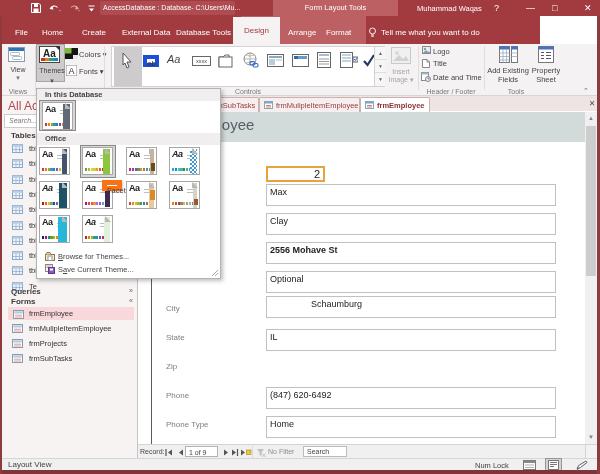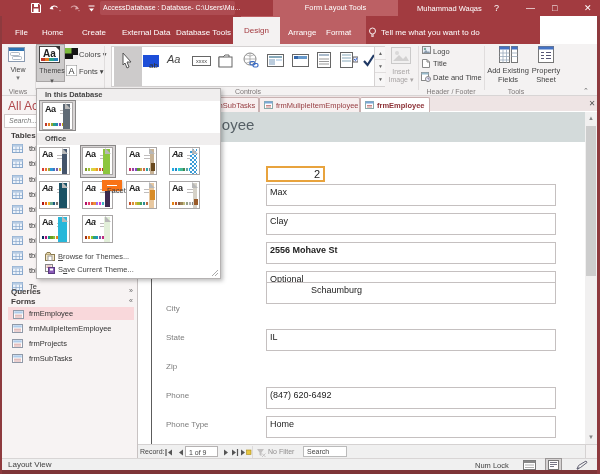--- a/index.html
+++ b/index.html
@@ -154,21 +154,21 @@
         <text x="5.5" y="9" font-size="9" text-anchor="middle" fill="#333" font-family="Liberation Sans">A</text>
       </svg>
     <div class="ab btext" style="left:79px;top:23px;font-size:7.5px;">Fonts ▾</div>
     <div class="ab gsep" style="left:104px;"></div>
 
     <div class="ab" id="gallery">
       <div class="ab gcell gsel" style="left:2px;"></div>
       <svg class="ab" style="left:9px;top:6px;" width="12" height="16" viewBox="0 0 12 16">
           <path d="M2 0 L10 9 L6 9 L8 14 L6 15 L4 10 L2 12 Z" fill="#fff" stroke="#555" stroke-width="1"></path>
         </svg>
-      <div class="ab" style="left:31px;top:8px;width:16px;height:12px;border:6px solid #1d4ed8;font-size:8px;color:#333;text-align:center;line-height:10px;">ab</div>
+      <div class="ab" style="left:31px;top:8px;width:16px;height:12px;border:4px solid #1d4ed8;font-size:8px;color:#333;text-align:center;line-height:10px;">ab</div>
       <div class="ab" style="left:55px;top:6px;font-size:11px;font-style:italic;color:#444;">Aa</div>
       <div class="ab" style="left:80px;top:9px;width:19px;height:10px;border:1px solid #666;font-size:5.5px;color:#444;text-align:center;line-height:8px;">xxxx</div>
       <svg class="ab" style="left:106px;top:7px;" width="15" height="14" viewBox="0 0 15 14">
           <path d="M1 13 V3 H5 L7 1 H11 V3" fill="none" stroke="#666"></path>
           <rect x="1" y="3" width="13" height="10" fill="#fff" stroke="#666"></rect>
         </svg>
       <svg class="ab" style="left:130px;top:5px;" width="17" height="17" viewBox="0 0 17 17">
           <circle cx="8" cy="7" r="6" fill="none" stroke="#888" stroke-width="1"></circle>
           <path d="M2 7 H14 M8 1 V13 M4 2.8 Q8 5.5 12 2.8 M4 11.2 Q8 8.5 12 11.2" fill="none" stroke="#999" stroke-width=".7"></path>
           <rect x="8" y="9.5" width="5" height="3.5" rx="1.5" fill="none" stroke="#3a6bc4" stroke-width="1.2"></rect>
@@ -408,21 +408,21 @@
 
   <div class="ab" id="canvas">
     <div class="ab" id="formhead"></div>
     <div class="ab" id="formtitle">frmEmployee</div>
     <div class="ab" id="formborder"></div>
     <div class="ab" id="idbox">2</div>
     <div class="ab fbox" style="top:72px;">Max</div>
     <div class="ab fbox" style="top:101px;">Clay</div>
     <div class="ab fbox" style="top:130px;font-weight:bold;">2556 Mohave St</div>
     <div class="ab fbox" style="top:159px;">Optional</div>
-    <div class="ab fbox" style="top:170px;padding-left:44px;">Schaumburg</div>
+    <div class="ab fbox" style="top:184px;padding-left:44px;">Schaumburg</div>
     <div class="ab fbox" style="top:217px;">IL</div>
     <div class="ab fbox" style="top:275px;">(847) 620-6492</div>
     <div class="ab fbox" style="top:304px;">Home</div>
     <div class="ab flabel" style="top:192px;">City</div>
     <div class="ab flabel" style="top:221px;">State</div>
     <div class="ab flabel" style="top:250px;">Zip</div>
     <div class="ab flabel" style="top:279px;">Phone</div>
     <div class="ab flabel" style="top:308px;">Phone Type</div>
   </div>
 

